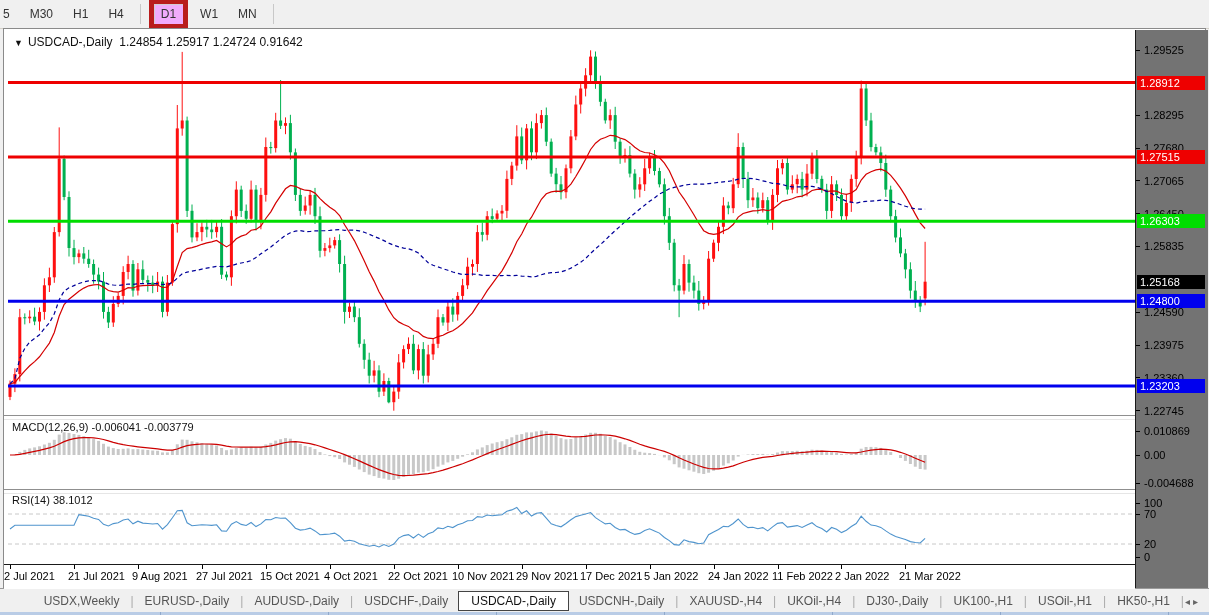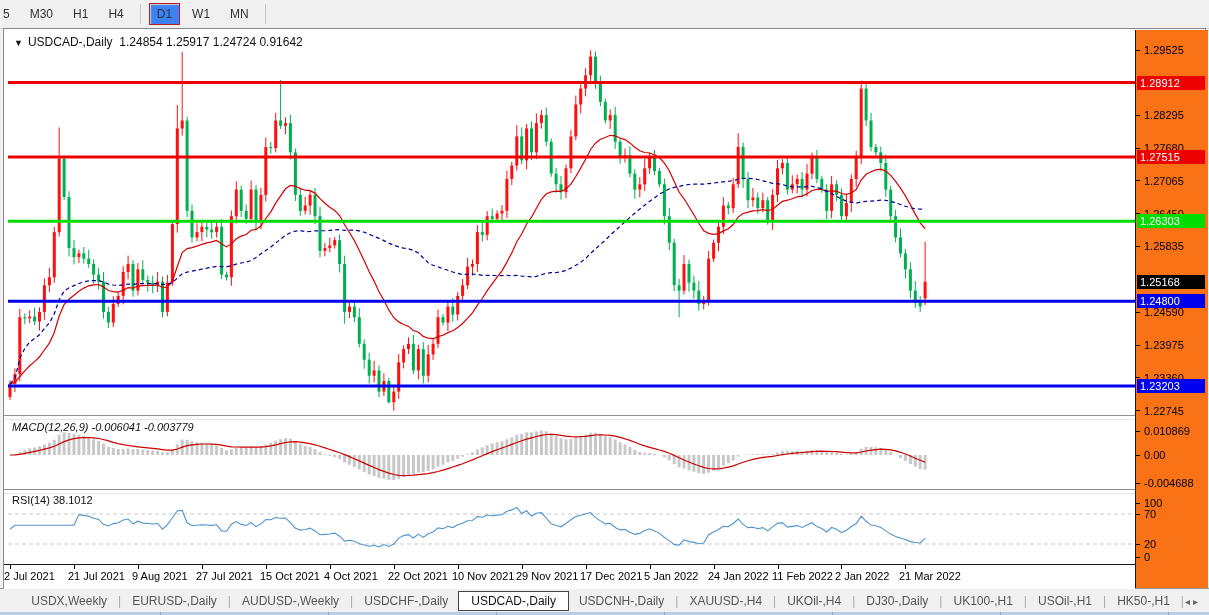--- a/index.html
+++ b/index.html
@@ -4,35 +4,35 @@
 <style>
   html,body{margin:0;padding:0;}
   body{width:1209px;height:615px;overflow:hidden;background:#f0f0f0;
        font-family:"Liberation Sans",sans-serif;position:relative;}
   .abs{position:absolute;}
   
   #toolbar{left:0;top:0;width:1209px;height:28px;background:#f0f0f0;
            border-bottom:1px solid #d4d0c8;display:flex;align-items:center;}
   .tfbtn{font-size:12px;color:#333;padding:3px 7px;margin:0 2px;border:1px solid transparent;
          cursor:default;line-height:14px;}
-  .tfbtn.active{background:#3b82f6;border:1px solid #b91c1c;box-shadow:inset 1px 1px 1px #cfcfcf;}
+  .tfbtn.active{background:#f0abfc;border:5px solid #b91c1c;box-shadow:inset 1px 1px 1px #cfcfcf;}
   .tfsep{width:1px;height:20px;background:#c8c8c8;margin:0 6px;}
   
   #chartwin{left:3px;top:28px;width:1203px;height:584px;background:#ffffff;
             border:1px solid #8a8a8a;box-sizing:border-box;}
   #title{left:14px;top:35px;font-size:12px;color:#111;z-index:30;}
   #title .tri{font-size:9px;margin-right:5px;}
   svg{position:absolute;display:block;}
   #mainsvg{left:8px;top:30px;}
   #macdsvg{left:8px;top:419px;}
   #rsisvg{left:8px;top:492px;}
   .panelsep{left:4px;width:1201px;height:3px;background:#fff;border-top:1px solid #8f8f8f;
             border-bottom:1px solid #e6e6e6;z-index:5;}
   
-  #axiscol{left:1135px;top:30px;width:72px;height:558px;background:#f97316;
+  #axiscol{left:1135px;top:30px;width:72px;height:558px;background:#737373;
            border-left:1px solid #1a1a1a;z-index:6;}
   .ticklabel{position:absolute;left:8px;font-size:11px;color:#000;white-space:nowrap;}
   .tickmark{position:absolute;left:0;width:4px;height:1px;background:#000;}
   .badge{position:absolute;left:1px;width:68px;font-size:11px;color:#fff;text-align:left;
          padding:1px 3px;box-sizing:border-box;white-space:nowrap;z-index:7;}
   .indlabel{font-size:11px;color:#111;z-index:20;}
   
   #dateaxis{left:4px;top:564px;width:1131px;height:24px;background:#fff;border-top:1px solid #1a1a1a;z-index:4;}
   .datelabel{position:absolute;top:5px;font-size:11px;color:#000;white-space:nowrap;}
   .datetick{position:absolute;top:0;width:1px;height:4px;background:#000;}
@@ -655,21 +655,21 @@
   </svg>
 <div class="panelsep abs" style="top:489px;"></div>
 <svg id="rsisvg" width="1127" height="72">
     <line x1="0" y1="22" x2="1127" y2="22" stroke="#c8c8c8" stroke-width="1" stroke-dasharray="4 3"></line>
     <line x1="0" y1="52" x2="1127" y2="52" stroke="#c8c8c8" stroke-width="1" stroke-dasharray="4 3"></line>
     <g>
       <polyline fill="none" stroke="#4f94cd" stroke-width="1.1" points="2.0,37.0 6.9,33.3 11.8,33.3 16.8,33.3 21.7,33.3 26.6,33.3 31.5,33.3 36.4,33.3 41.4,33.3 46.3,33.3 51.2,33.3 56.1,33.3 61.0,33.3 66.0,33.3 70.9,22.6 75.8,23.4 80.7,24.3 85.6,26.2 90.6,27.4 95.5,32.3 100.4,33.9 105.3,31.6 110.2,30.7 115.2,27.9 120.1,27.0 125.0,31.8 129.9,29.2 134.8,31.1 139.8,31.5 144.7,32.0 149.6,31.5 154.5,37.1 159.4,32.6 164.4,25.8 169.3,18.8 174.2,18.4 179.1,30.8 184.0,33.7 189.0,33.2 193.9,32.7 198.8,33.0 203.7,33.4 208.6,32.8 213.6,38.9 218.5,39.2 223.4,32.2 228.3,29.6 233.2,32.4 238.2,33.5 243.1,30.5 248.0,34.6 252.9,31.9 257.8,27.6 262.8,27.8 267.7,25.5 272.6,26.3 277.5,26.1 282.4,30.6 287.4,36.2 292.3,38.1 297.2,37.5 302.1,36.1 307.0,38.9 312.0,42.8 316.9,42.4 321.8,42.0 326.7,41.1 331.6,44.2 336.6,49.1 341.5,48.2 346.4,49.2 351.3,51.7 356.2,53.0 361.2,54.3 366.1,53.2 371.0,54.9 375.9,52.6 380.8,54.4 385.8,52.0 390.7,46.1 395.6,43.6 400.5,42.6 405.4,46.0 410.4,42.1 415.3,45.4 420.2,41.7 425.1,39.9 430.0,35.9 435.0,36.7 439.9,34.3 444.8,35.6 449.7,32.8 454.6,31.3 459.6,28.8 464.5,28.5 469.4,24.6 474.3,25.2 479.2,23.0 484.2,23.7 489.1,23.1 494.0,22.7 498.9,19.2 503.8,17.9 508.8,15.5 513.7,21.6 518.6,18.8 523.5,24.1 528.4,21.3 533.4,20.6 538.3,26.1 543.2,31.8 548.1,33.5 553.0,34.8 558.0,31.5 562.9,27.8 567.8,24.6 572.7,23.2 577.6,22.0 582.6,20.5 587.5,25.6 592.4,28.9 597.3,31.9 602.2,31.3 607.2,35.5 612.1,37.9 617.0,37.4 621.9,40.2 626.8,42.4 631.8,41.4 636.7,38.6 641.6,36.8 646.5,39.0 651.4,41.1 656.4,45.5 661.3,48.6 666.2,52.6 671.1,53.1 676.0,47.8 681.0,49.6 685.9,50.4 690.8,51.7 695.7,51.1 700.6,42.7 705.6,40.0 710.5,37.5 715.4,34.4 720.3,34.8 725.2,31.5 730.2,27.0 735.1,32.4 740.0,35.6 744.9,35.2 749.8,36.8 754.8,35.6 759.7,38.9 764.6,34.9 769.5,31.4 774.4,30.7 779.4,35.1 784.3,34.4 789.2,33.6 794.1,35.5 799.0,33.0 804.0,30.7 808.9,34.6 813.8,36.5 818.7,40.0 823.6,35.5 828.6,37.3 833.5,40.6 838.4,38.3 843.3,34.5 848.2,31.5 853.2,24.1 858.1,29.3 863.0,33.1 867.9,33.8 872.8,35.4 877.8,38.9 882.7,42.1 887.6,44.4 892.5,46.0 897.4,47.6 902.4,49.6 907.3,50.5 912.2,51.0 917.1,46.3"></polyline>
     </g>
   </svg>
 
-<div class="indlabel abs" style="left:12px;top:421px;font-style:italic;">MACD(12,26,9) -0.006041 -0.003779</div>
+<div class="indlabel abs" style="left:12px;top:421px;">MACD(12,26,9) -0.006041 -0.003779</div>
 <div class="indlabel abs" style="left:12px;top:494px;text-align:center;">RSI(14) 38.1012</div>
 
 <div id="axiscol" class="abs">
     <div class="tickmark" style="top:20px"></div>
        <div class="ticklabel" style="top:14px">1.29525</div>
     <div class="tickmark" style="top:85px"></div>
        <div class="ticklabel" style="top:79px">1.28295</div>
     <div class="tickmark" style="top:118px"></div>
        <div class="ticklabel" style="top:112px">1.27680</div>
     <div class="tickmark" style="top:150px"></div>
@@ -740,21 +740,21 @@
     <div class="datetick" style="left:901px"></div>
        <div class="datelabel" style="left:895px">21 Mar 2022</div>
   </div>
 
 <div id="tabbar" class="abs">
     <div style="width:40px"></div>
     <div class="tab">USDX,Weekly</div>
     <span class="tabsep">|</span>
     <div class="tab">EURUSD-,Daily</div>
     <span class="tabsep">|</span>
-    <div class="tab">AUDUSD-,Weekly</div>
+    <div class="tab">AUDUSD-,Daily</div>
     <span class="tabsep">|</span>
     <div class="tab">USDCHF-,Daily</div>
     <div class="tab active">USDCAD-,Daily</div>
     <div class="tab">USDCNH-,Daily</div>
     <span class="tabsep">|</span>
     <div class="tab">XAUUSD-,H4</div>
     <span class="tabsep">|</span>
     <div class="tab">UKOil-,H4</div>
     <span class="tabsep">|</span>
     <div class="tab">DJ30-,Daily</div>

